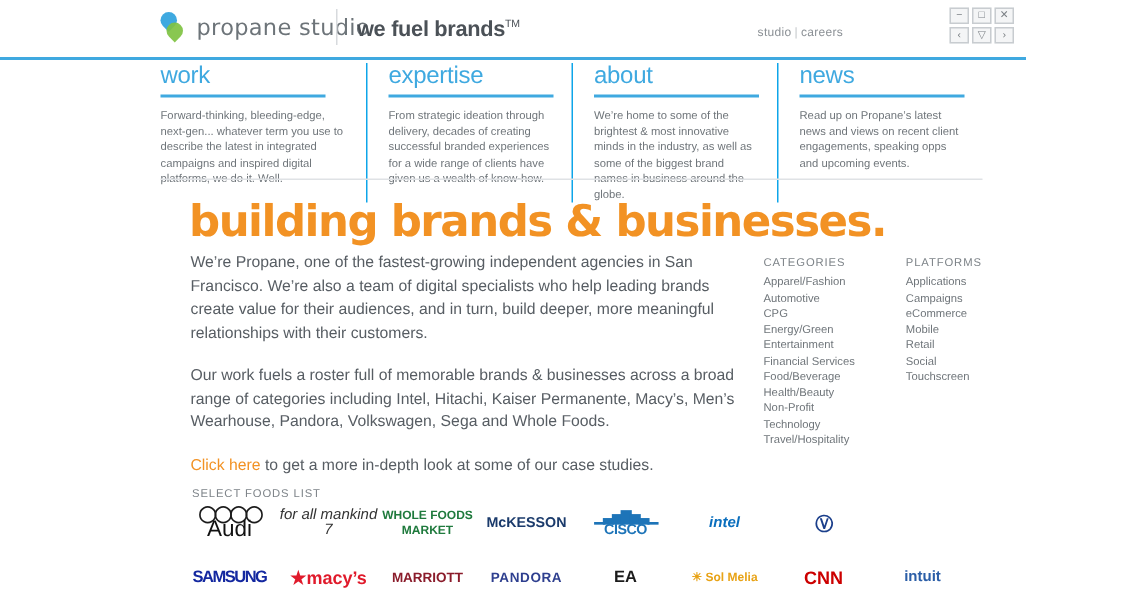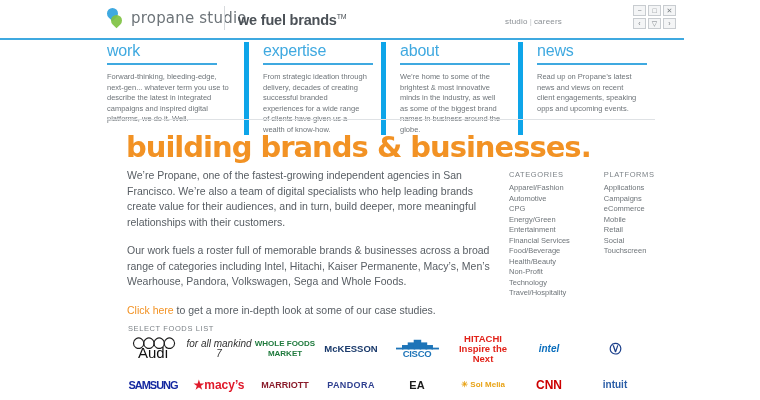--- a/index.html
+++ b/index.html
@@ -60,21 +60,21 @@
   .header-rule {
     position: absolute; left: 0; right: 0; top: 38px; height: 2px; background: #3fa9e0;
   }
 
   
   .nav {
     position: absolute; left: 107px; top: 42px; width: 548px;
     display: flex;
   }
   .nav-col { width: 137px; padding-right: 14px; position: relative; }
-  .nav-col + .nav-col { border-left: 5px solid #0ea5e9; padding-left: 14px; }
+  .nav-col + .nav-col { border-left: 1px solid #0ea5e9; padding-left: 14px; }
   .nav-title {
     font-size: 16px; color: #3fa9e0; margin-bottom: 3px; letter-spacing: -0.2px;
   }
   .nav-underline { width: 110px; height: 2px; background: #3fa9e0; margin-bottom: 7px; }
   .nav-desc { font-size: 7.5px; line-height: 10.5px; color: #6f757a; }
   .nav-rule {
     position: absolute; left: 107px; top: 119px; width: 548px; height: 1px; background: #dfe2e5;
   }
 
   
@@ -249,23 +249,20 @@
       <div class="logo-cell whole">
         <span>WHOLE FOODS MARKET</span>
       </div>
       <div class="logo-cell mck">
         <span>McKESSON</span>
       </div>
       <div class="logo-cell cisco">
         <span class="bars">▁▃▅▇▅▃▁</span>
         <span>CISCO</span>
       </div>
-      <div class="logo-cell hitachi">
-        <span>HITACHI Inspire the Next</span>
-      </div>
       <div class="logo-cell intel">
         <span>intel</span>
       </div>
       <div class="logo-cell vw">
         <span>Ⓥ</span>
       </div>
     </div>
     <div class="logo-row second">
       <div class="logo-cell samsung">
         <span>SAMSUNG</span>

